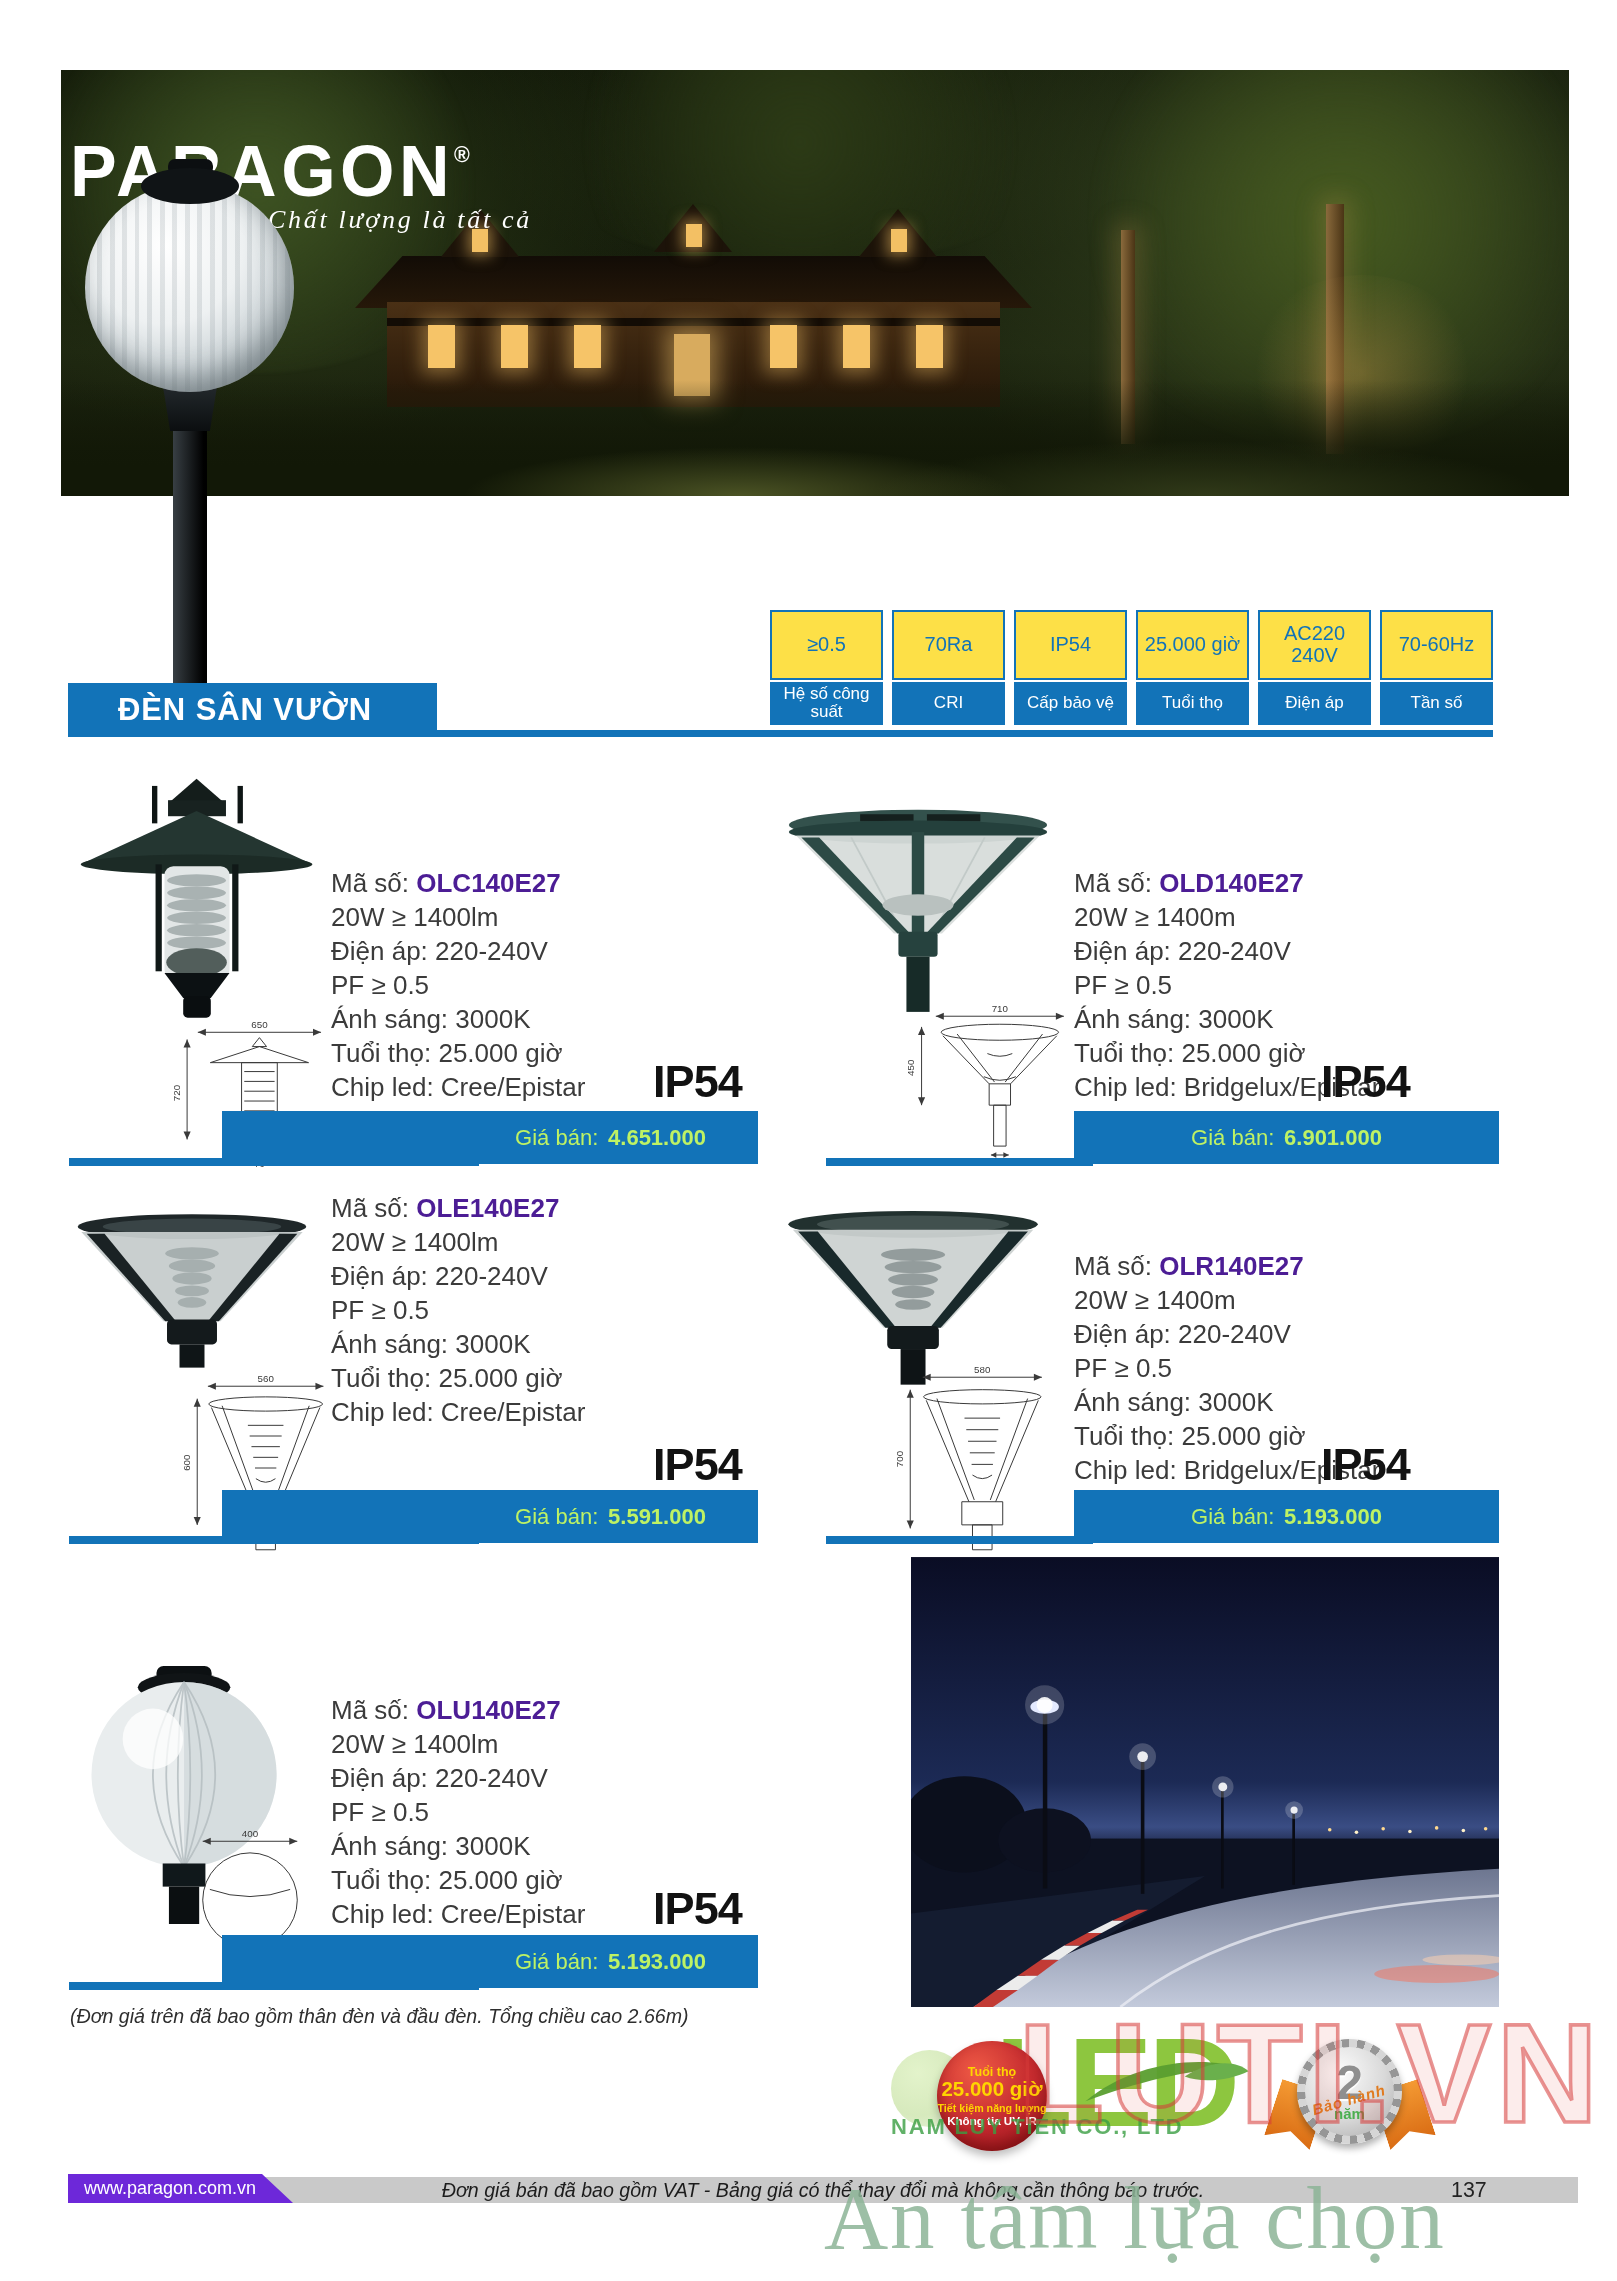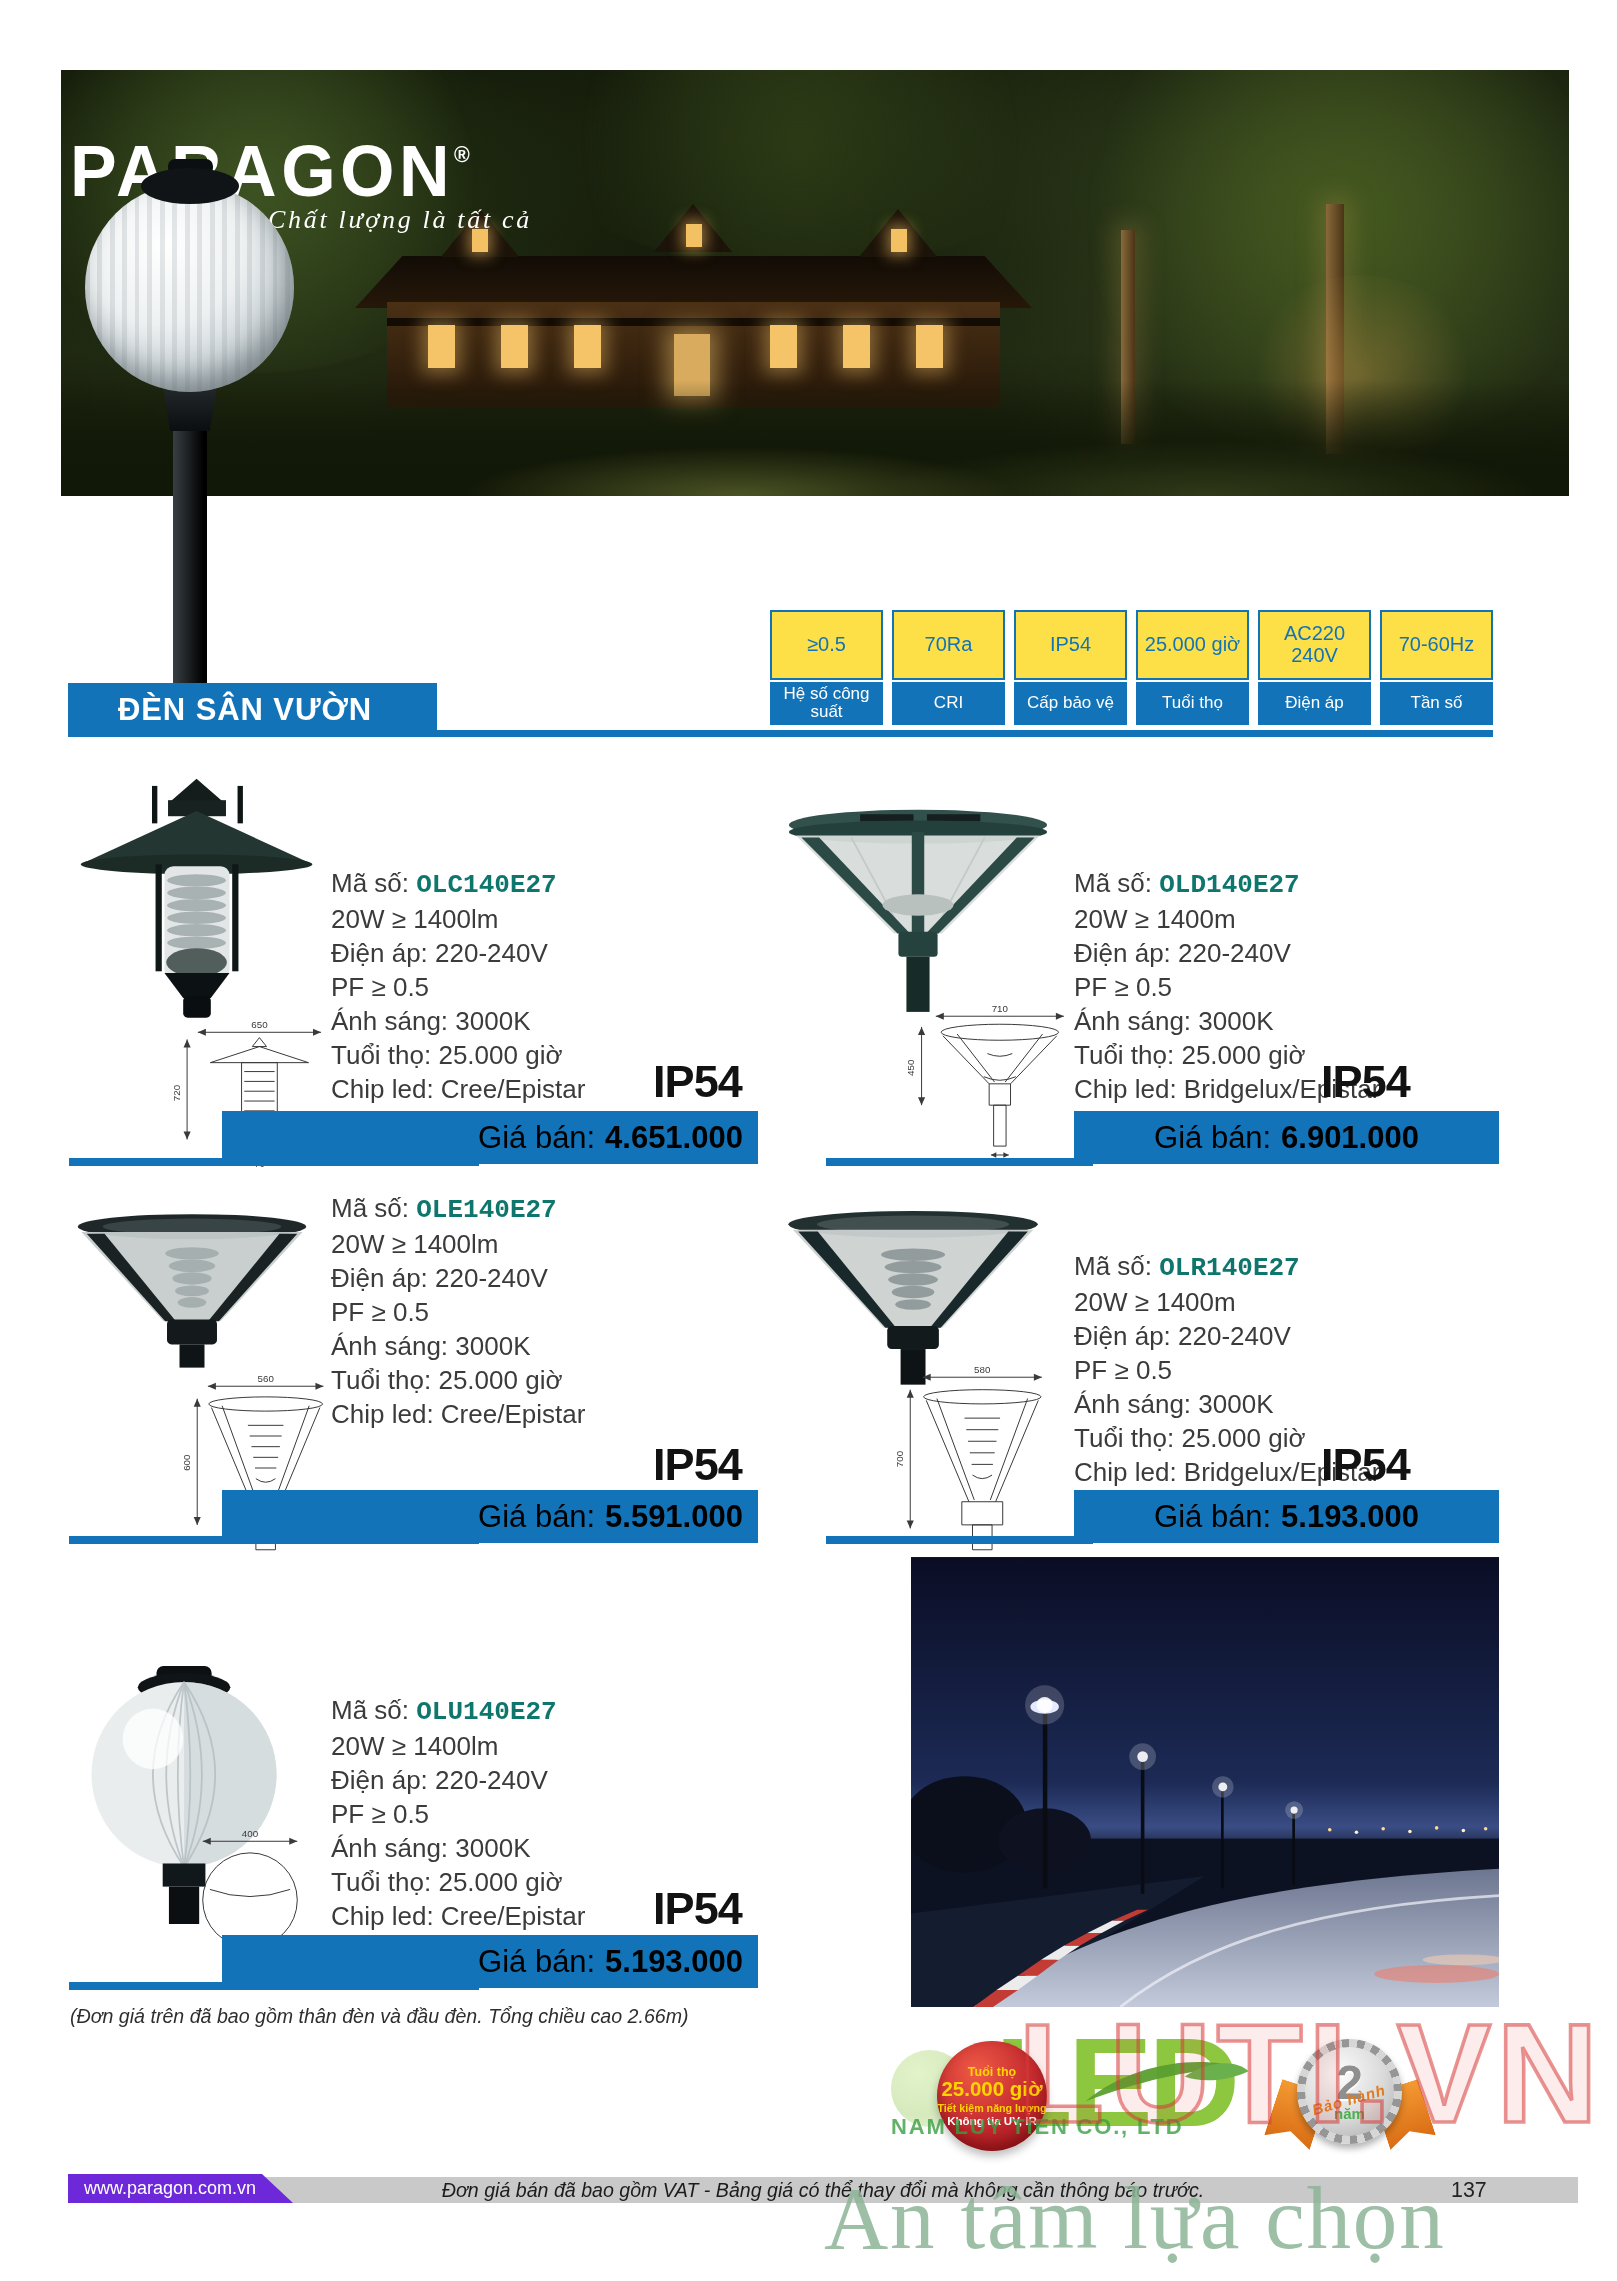--- a/index.html
+++ b/index.html
@@ -57,23 +57,23 @@
 
   .spec-table{position:absolute;left:770px;top:610px;display:flex;gap:9px;}
   .spec-cell{width:113px;}
   .spec-val{height:66px;border:2.7px solid #1273b8;background:#fde047;color:#1273b8;font-size:20px;line-height:1.08;
             display:flex;align-items:center;justify-content:center;text-align:center;}
   .spec-lab{margin-top:1.8px;height:43px;background:#1273b8;color:#fff;font-size:17px;line-height:1.05;
             display:flex;align-items:center;justify-content:center;text-align:center;padding:0 1.8px;}
 
   
   .ptext{position:absolute;width:428px;color:#3b3b3b;font-size:26px;line-height:34px;white-space:nowrap;}
-  .pcode{color:#0f766e;font-weight:bold;font-family:Liberation Mono, monospace;}
+  .pcode{color:#4c1d95;font-weight:bold;}
   .ip-badge{position:absolute;font-size:45px;font-weight:bold;color:#121212;letter-spacing:-0.9px;}
-  .price-bar{position:absolute;height:53px;background:#1273b8;color:#000000;font-size:31px;
+  .price-bar{position:absolute;height:53px;background:#1273b8;color:#bef264;font-size:22px;
              display:flex;align-items:center;justify-content:center;white-space:nowrap;}
   .price-bar .pb-price{font-weight:bold;margin-left:9.8px;}
   .price-bar.left-col{width:536px;padding-left:241px;box-sizing:border-box;}
   .price-bar.right-col{width:425px;}
   .price-tail{position:absolute;height:8px;background:#1273b8;}
   .footnote{position:absolute;left:70px;top:2005px;font-size:19.6px;color:#2e2e2e;font-style:italic;}
 
   .tdraw text{fill:#3a3a3a;font-family:"Liberation Sans",sans-serif;}
   .tdraw line,.tdraw path,.tdraw rect,.tdraw ellipse,.tdraw circle,.tdraw polygon{vector-effect:non-scaling-stroke;}
 

